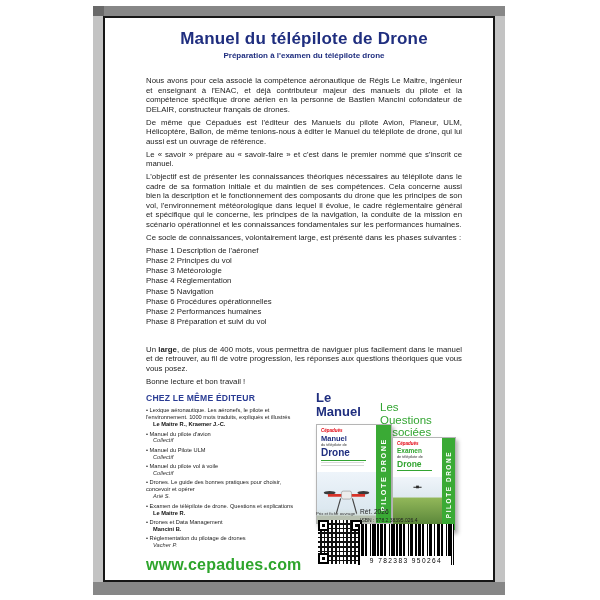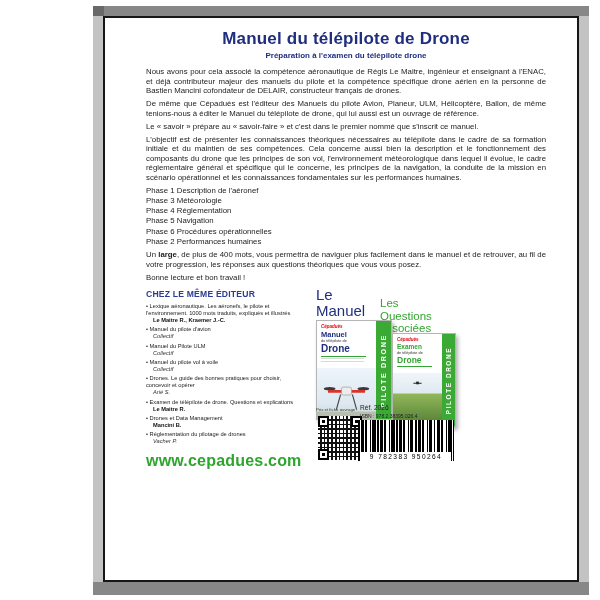--- a/index.html
+++ b/index.html
@@ -1,48 +1,48 @@
 <!DOCTYPE html>
 <html><head>
 <meta charset="utf-8">
 <style>
   html,body{margin:0;padding:0;}
   body{
     width:600px;height:600px;background:#ffffff;position:relative;
     font-family:"Liberation Sans", sans-serif;color:#1c1c1c;overflow:hidden;
   }
-  .book-scan{position:absolute;left:93px;top:6px;width:496px;height:589px;}
+  .book-scan{position:absolute;left:93px;top:6px;width:412px;height:589px;}
   .band-top{position:absolute;top:0;left:0;right:0;height:10px;background:#878787;}
   .band-top-corner{position:absolute;top:0;left:0;width:11px;height:10px;background:#696969;}
   .band-bottom{position:absolute;bottom:0;left:0;right:0;height:13px;background:#878787;}
   .edge-left{position:absolute;left:0;top:10px;bottom:13px;width:10px;background:#c3c3c3;}
   .edge-right{position:absolute;right:0;top:10px;bottom:13px;width:10px;background:#c3c3c3;}
   .page{position:absolute;left:10px;right:10px;top:10px;bottom:13px;background:#fff;
         border:2px solid #161616;overflow:hidden;}
   .content{padding:11px 31px 0 41px;}
 
   .title{margin:0;text-align:center;font-size:17px;font-weight:bold;color:#1f2e7f;letter-spacing:.2px;}
-  .subtitle{text-align:center;font-size:8px;font-weight:bold;color:#1f2e7f;margin:2px 0 7px;}
+  .subtitle{text-align:center;font-size:8px;font-weight:bold;color:#1f2e7f;margin:2px 0 16px;}
 
   .para{font-size:7.8px;line-height:1.22;text-align:justify;margin:0 0 3.5px;}
-  .phases{margin:2px 0 3px;}
+  .phases{margin:2px 0 17px;}
   .phase{font-size:7.8px;line-height:1.32;}
   .b{font-weight:bold;}
 
   .bottom-row{display:flex;margin-top:5px;}
   .col-left{width:158px;}
   .editor-heading{font-size:8.6px;font-weight:bold;color:#2a3c94;margin:2px 0 4px;letter-spacing:.2px;}
   .editor-item{font-size:5.7px;line-height:1.22;color:#222;margin-bottom:2.4px;}
   .ei-title::before{content:"• ";}
   .ei-authors{margin-left:7px;font-style:italic;color:#333;}
   .ei-authors.bold{font-style:normal;font-weight:bold;color:#111;}
   .website{font-size:16px;font-weight:bold;color:#2ea52c;margin-top:7px;letter-spacing:.2px;}
 
   .col-right{position:relative;width:158px;height:176px;}
-  .label-manual{position:absolute;left:12px;top:0;font-size:15px;font-weight:normal;color:#1f2e7f;line-height:1.08;}
+  .label-manual{position:absolute;left:12px;top:0;font-size:13px;font-weight:bold;color:#1f2e7f;line-height:1.08;}
   .label-questions{position:absolute;left:76px;top:10px;font-size:11.5px;font-weight:normal;color:#33a532;line-height:1.08;}
 
   .book{position:absolute;background:#fff;border:1px solid #b5b5b5;display:flex;
         box-shadow:2px 3px 4px rgba(0,0,0,.3);}
   .book1{left:12px;top:33px;width:74px;height:98px;}
   .book2{left:88px;top:46px;width:62px;height:92px;}
   .cover{flex:1;position:relative;padding:3px 2px 0 4px;overflow:hidden;}
   .cover .logo{color:#e30613;font-size:4.5px;font-weight:bold;font-style:italic;}
   .cover .t1{font-size:7.5px;font-weight:bold;color:#1f2e7f;margin-top:2px;line-height:1.05;}
   .cover .t2{font-size:3.8px;color:#333;line-height:1.2;}
@@ -92,28 +92,31 @@
   <div class="page">
     <div class="content">
 
       <h1 class="title">Manuel du télépilote de Drone</h1>
       <div class="subtitle">Préparation à l'examen du télépilote drone</div>
 
       <p class="para">Nous avons pour cela associé la compétence aéronautique de Régis Le Maitre, ingénieur et enseignant à l'ENAC, et déjà contributeur majeur des manuels du pilote et la compétence spécifique drone aérien en la personne de Bastien Mancini cofondateur de DELAIR, constructeur français de drones.</p>
       <p class="para">De même que Cépaduès est l'éditeur des Manuels du pilote Avion, Planeur, ULM, Hélicoptère, Ballon, de même tenions-nous à éditer le Manuel du télépilote de drone, qui lui aussi est un ouvrage de référence.</p>
       <p class="para">Le « savoir » prépare au « savoir-faire » et c'est dans le premier nommé que s'inscrit ce manuel.</p>
       <p class="para">L'objectif est de présenter les connaissances théoriques nécessaires au télépilote dans le cadre de sa formation initiale et du maintien de ses compétences. Cela concerne aussi bien la description et le fonctionnement des composants du drone que les principes de son vol, l'environnement météorologique dans lequel il évolue, le cadre réglementaire général et spécifique qui le concerne, les principes de la navigation, la conduite de la mission en scénario opérationnel et les connaissances fondamentales sur les performances humaines.</p>
+      <p class="para">Ce socle de connaissances, volontairement large, est présenté dans les phases suivantes :</p>
 
       <div class="phases">
         <div class="phase">Phase 1 Description de l'aéronef</div>
+        <div class="phase">Phase 2 Principes du vol</div>
         <div class="phase">Phase 3 Météorologie</div>
         <div class="phase">Phase 4 Réglementation</div>
         <div class="phase">Phase 5 Navigation</div>
         <div class="phase">Phase 6 Procédures opérationnelles</div>
         <div class="phase">Phase 2 Performances humaines</div>
+        <div class="phase">Phase 8 Préparation et suivi du vol</div>
       </div>
 
       <p class="para"><span>Un </span><span class="b">large</span><span>, de plus de 400 mots, vous permettra de naviguer plus facilement dans le manuel et de retrouver, au fil de votre progression, les réponses aux questions théoriques que vous vous posez.</span></p>
       <p class="para">Bonne lecture et bon travail !</p>
 
       <div class="bottom-row">
 
         <div class="col-left">
           <div class="editor-heading">CHEZ LE MÊME ÉDITEUR</div>
 

